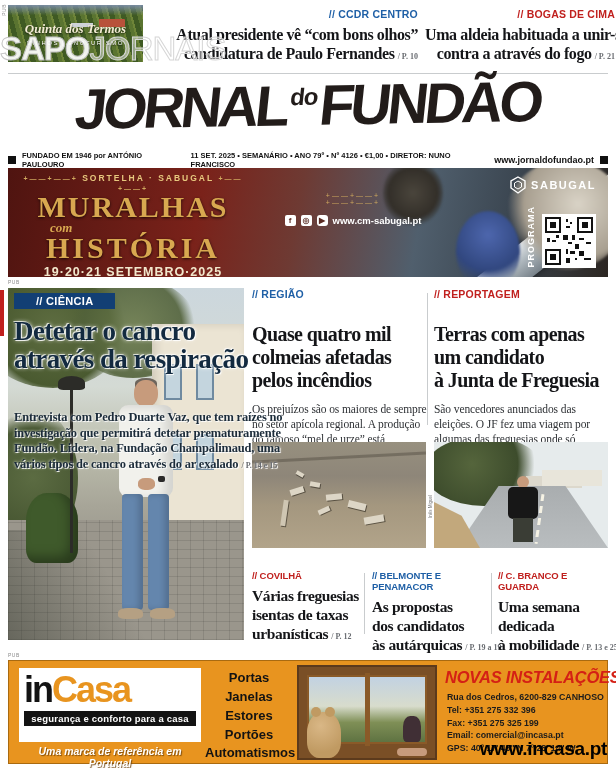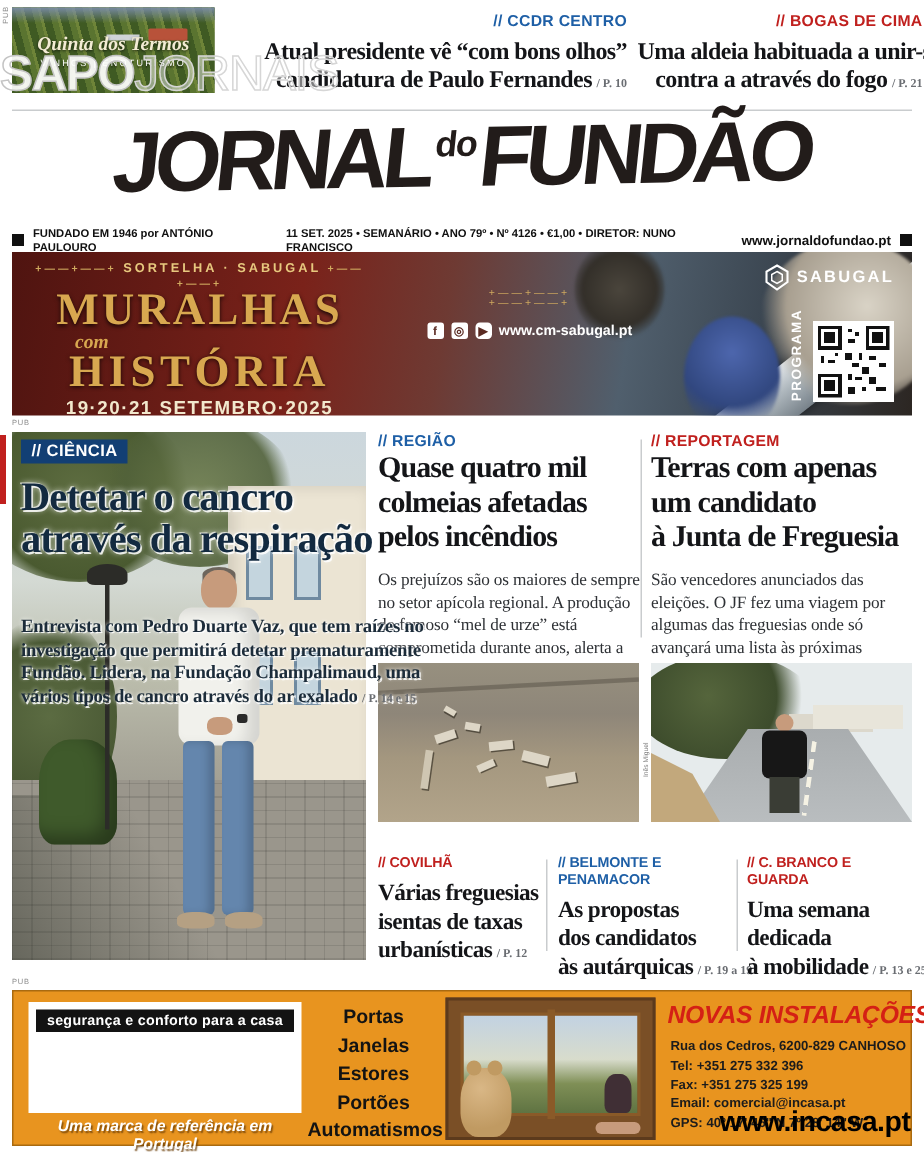--- a/index.html
+++ b/index.html
@@ -117,32 +117,32 @@
   .man-hair { position:absolute; left:29px; top:-2px; width:22px; height:10px; background:#6d655c; border-radius:50% 50% 0 0; }
   .man-shirt { position:absolute; left:13px; top:25px; width:54px; height:92px; background:#f1f1ec; border-radius:9px;
     box-shadow: inset -8px 2px 10px rgba(0,0,0,.12); }
   .man-hands { position:absolute; left:32px; top:98px; width:17px; height:12px; background:#c79b7c; border-radius:40%; }
   .man-watch { position:absolute; left:52px; top:96px; width:7px; height:6px; background:#2a2a2a; border-radius:2px; }
   .man-leg { position:absolute; top:114px; width:21px; height:116px; background:#6486ad; border-radius:4px;
     box-shadow: inset -4px 0 6px rgba(0,0,0,.18); }
   .man-shoe { position:absolute; top:228px; width:25px; height:11px; background:#b5a083; border-radius:40% 40% 30% 30%; }
   .credit-bar-red { left:0; top:290px; width:4px; height:46px; background:var(--accent-red,#c0201e); }
   .lead-kicker { left:14px; top:293px; background:#123f74; color:#fff; font-size:11px; font-weight:700;
-    padding:2px 7px; letter-spacing:.3px; z-index:5; }
+    padding:2px 22px; letter-spacing:.3px; z-index:5; }
   .lead-headline { left:14px; top:317px; z-index:5; font-family:"Liberation Serif", serif; font-weight:800;
     font-size:27px; line-height:1.05; letter-spacing:-.6px; color:#132a40;
     text-shadow: 0 0 4px rgba(255,255,255,.95), 1px 1px 0 rgba(255,255,255,.85), -1px -1px 0 rgba(255,255,255,.7); }
   .lead-dek { left:14px; top:381px; z-index:5; font-family:"Liberation Serif", serif; font-weight:700;
     font-size:12.5px; line-height:1.25; letter-spacing:-.2px; color:#1c2c3a;
     text-shadow: 0 0 3px rgba(255,255,255,.95), 1px 1px 0 rgba(255,255,255,.85); margin-top: 29px; }
 
   
   .col { top:288px; width:176px; }
   .col-mid { left:252px; } .col-right { left:434px; }
-  .col-headline { margin-top:1px; font-family:"Liberation Serif", serif; font-weight:700;
+  .col-headline { margin-top:23px; font-family:"Liberation Serif", serif; font-weight:700;
     font-size:20px; line-height:1.16; letter-spacing:-.6px; color:#141518; }
   .col-dek { margin-top:9px; font-family:"Liberation Serif", serif; font-size:11.5px;
     line-height:1.32; color:#2e3135; letter-spacing:-.1px; }
   .vdiv { width:1px; background:#c9ccce; }
   .vdiv-rep { left:427px; top:293px; height:132px; }
 
   .photo-mid { left:252px; top:442px; width:174px; height:106px; overflow:hidden;
     background: linear-gradient(180deg,#97907f 0%, #8e8679 32%, #a4977f 60%, #b2a48a 100%); }
   .ridge { position:absolute; left:0; top:14px; width:100%; height:3px; background:rgba(60,55,45,.35); transform:rotate(-3deg); }
   .debris { position:absolute; background:#ddd6c6; box-shadow:1px 1px 0 rgba(40,35,25,.6); }
@@ -437,20 +437,21 @@
       <span class="hl-line">Uma semana</span>
       <span class="hl-line">dedicada</span>
       <span class="hl-line"><span>à mobilidade</span><span class="pageref">/ P. 13 e 25</span></span>
     </div>
   </div>
 
   <div class="abs pub-tag" style="left:8px; top:652px;">PUB</div>
 
   <div class="abs bottom-ad">
     <div class="incasa-box">
+      <div class="incasa-logo"><span>in</span><span class="casa">Casa</span></div>
       <div class="incasa-strip">segurança e conforto para a casa</div>
     </div>
     <div class="incasa-slogan">Uma marca de referência em Portugal</div>
     <div class="products">
       <div>Portas</div>
       <div>Janelas</div>
       <div>Estores</div>
       <div>Portões</div>
       <div>Automatismos</div>
     </div>

